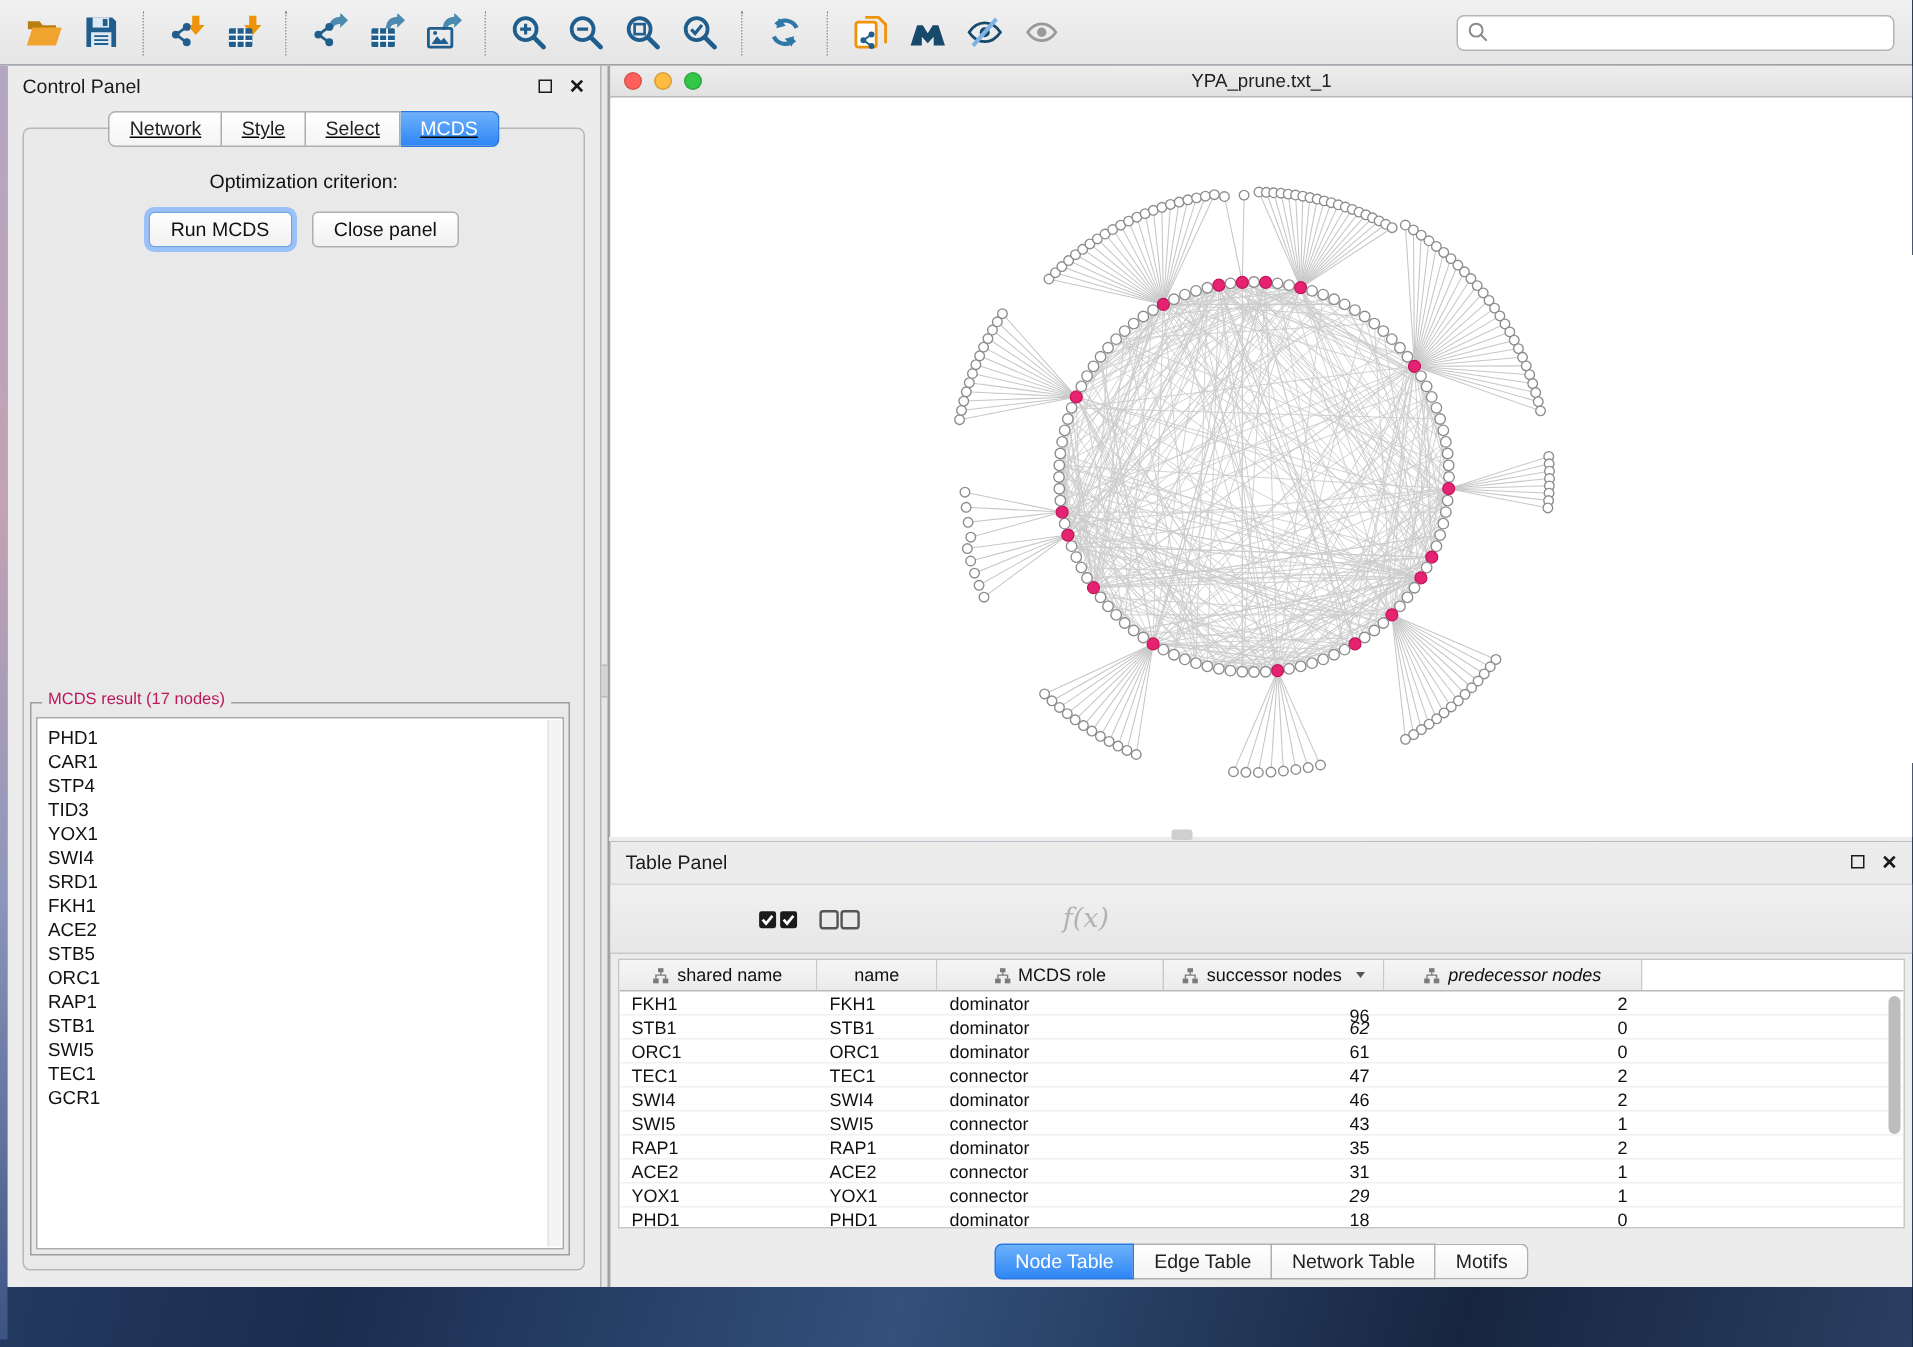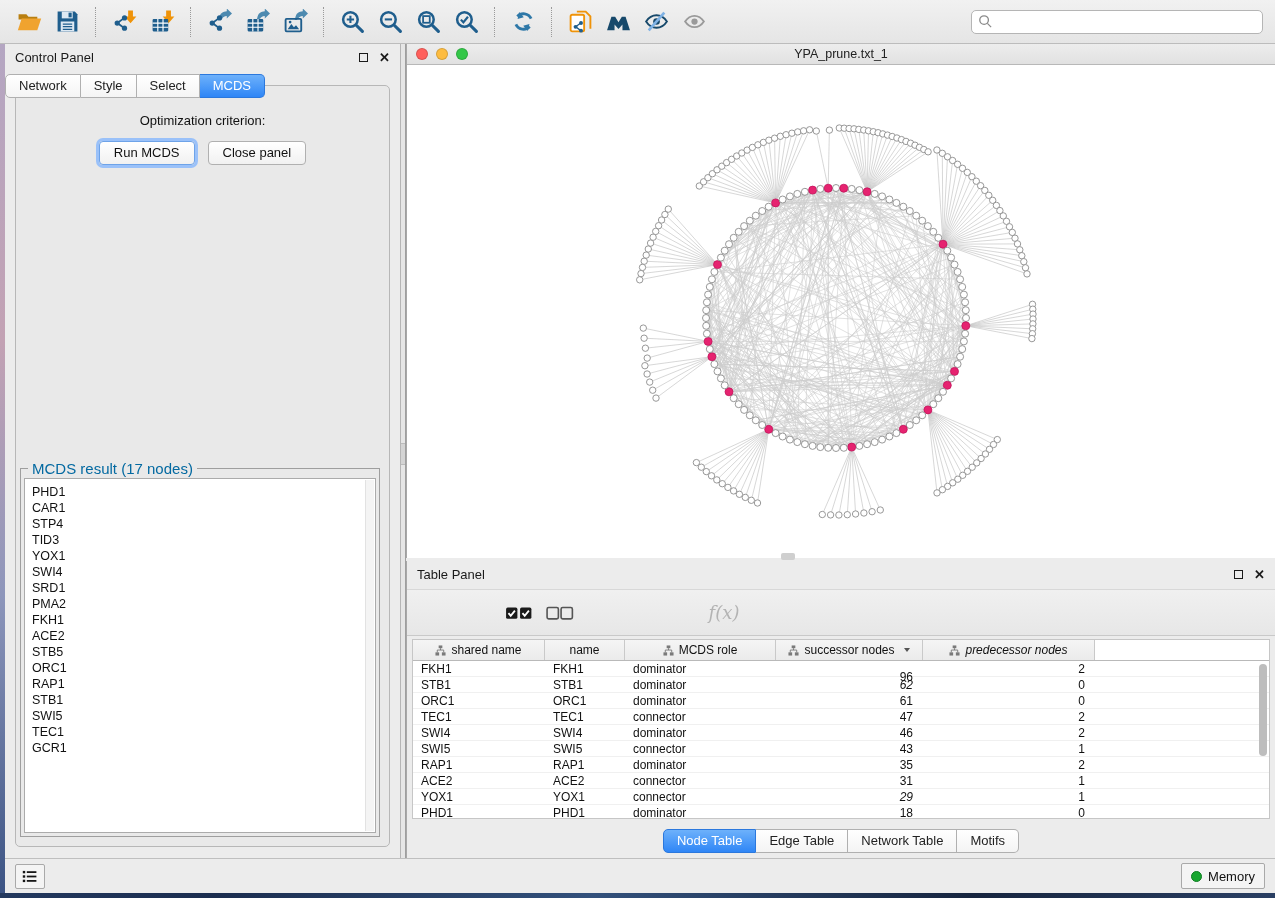--- a/index.html
+++ b/index.html
@@ -18,37 +18,37 @@
   .tb-sep{width:0;height:30px;border-left:1px dotted #9a9a9a;margin:0 9px;}
   .search-wrap{margin-left:auto;position:relative;width:292px;height:24px;margin-right:2px;}
   .search-input{width:100%;height:100%;border:1px solid #b5b5b5;border-radius:5px;padding:0 8px 0 27px;font-size:13px;background:#fff;outline:none;font-family:"Liberation Sans",sans-serif;}
   .search-icon{position:absolute;left:7px;top:4px;width:15px;height:15px;pointer-events:none;}
   
   .control-panel{position:absolute;left:5px;top:44px;width:395px;height:814px;background:#ececec;}
   .panel-header{height:26px;display:flex;align-items:center;padding:0 10px;font-size:13px;color:#1a1a1a;}
   .panel-ctl{margin-left:auto;display:flex;align-items:center;gap:11px;}
   .float-ic{width:9px;height:9px;border:1.5px solid #1a1a1a;display:inline-block;}
   .close-ic{font-size:13px;font-weight:700;color:#1a1a1a;line-height:9px;}
-  .cp-tabs{position:absolute;top:30px;left:0;right:0;display:flex;z-index:2;}
+  .cp-tabs{position:absolute;top:30px;left:0;right:0;display:flex;justify-content:center;z-index:2;text-decoration:underline;}
   .seg{font-size:13px;padding:3px 13px 4px;background:linear-gradient(#fff,#f4f4f4);border:1px solid #b0b0b0;border-left-width:0;color:#222;cursor:pointer;font-family:"Liberation Sans",sans-serif;}
   .seg:first-child{border-left-width:1px;border-radius:5px 0 0 5px;}
   .seg:last-child{border-radius:0 5px 5px 0;}
   .seg.active{background:linear-gradient(#6db1fb,#2f86f6);color:#fff;border-color:#2b78dd;}
   .cp-box{position:absolute;left:10px;right:10px;top:41px;bottom:11px;border:1px solid #b7b7b7;border-radius:5px;background:#e9e9e9;}
   .opt-label{margin-top:27px;text-align:center;font-size:13px;color:#111;}
   .selectbox{margin:9px auto 0;width:316px;height:24px;position:relative;background:#fff;border:1px solid #b3b3b3;border-radius:5px;font-size:13px;line-height:21px;padding-left:9px;color:#111;cursor:default;}
   .stepper{position:absolute;right:-1px;top:-1px;bottom:-1px;width:20px;border-radius:0 5px 5px 0;
     background:linear-gradient(#7bb7fd,#2f7ef2);display:flex;flex-direction:column;align-items:center;justify-content:center;gap:2px;}
   .tri-up{width:0;height:0;border-left:3.5px solid transparent;border-right:3.5px solid transparent;border-bottom:4.5px solid #fff;}
   .tri-down{width:0;height:0;border-left:3.5px solid transparent;border-right:3.5px solid transparent;border-top:4.5px solid #fff;}
   .btn-row{display:flex;justify-content:center;gap:13px;margin-top:13px;}
   .pbtn{font-size:13px;padding:3px 14px 4px;background:linear-gradient(#fff,#f1f1f1);border:1px solid #b0b0b0;border-radius:4px;color:#111;cursor:pointer;font-family:"Liberation Sans",sans-serif;}
   .pbtn.focused{box-shadow:0 0 0 3px rgba(120,175,255,.7);border-color:#6ea3e8;}
   .result-group{position:absolute;left:4px;right:9px;top:382px;bottom:9px;border:1px solid #9e9e9e;}
-  .result-legend{position:absolute;top:-9px;left:7px;background:#e9e9e9;padding:0 4px;font-size:15px;color:#0369a1;}
+  .result-legend{position:absolute;top:-9px;left:7px;background:#e9e9e9;padding:0 4px;font-size:11px;color:#be185d;}
   .result-list{position:absolute;left:3px;right:3px;top:9px;bottom:3px;background:#fff;border:1px solid #ababab;overflow:hidden;font-size:12.5px;line-height:16px;padding:5px 0 0 7px;color:#111;}
   .list-track{position:absolute;top:1px;bottom:1px;right:1px;width:9px;background:#f4f4f4;border-left:1px solid #e2e2e2;}
   
   .v-splitter{position:absolute;left:400px;top:44px;width:6px;height:814px;background:#e6e6e6;border-left:1px solid #b5b5b5;border-right:1px solid #9e9e9e;cursor:col-resize;}
   .v-handle{position:absolute;top:399px;left:0;right:0;height:22px;background:#d4d4d4;border-top:1px solid #bbb;border-bottom:1px solid #bbb;}
   .h-splitter{position:absolute;left:406px;top:558px;width:869px;height:3px;background:#ececec;cursor:row-resize;}
   .h-handle{position:absolute;left:375px;top:-5px;width:14px;height:7px;background:#cfcfcf;border-radius:2px;}
   
   .network-pane{position:absolute;left:406px;top:44px;width:869px;height:514px;background:#fff;border-left:1px solid #a8a8a8;}
   .net-titlebar{height:21px;background:linear-gradient(#ededed,#e1e1e1);border-bottom:1px solid #b8b8b8;position:relative;display:flex;align-items:center;justify-content:center;font-size:12.5px;color:#222;}
@@ -291,21 +291,20 @@
         <span class="result-legend">MCDS result (17 nodes)</span>
         <div class="result-list" id="mcds-list">
           <div class="list-track"></div>
         <div>PHD1</div>
             <div>CAR1</div>
             <div>STP4</div>
             <div>TID3</div>
             <div>YOX1</div>
             <div>SWI4</div>
             <div>SRD1</div>
-            <div>PMA2</div>
             <div>FKH1</div>
             <div>ACE2</div>
             <div>STB5</div>
             <div>ORC1</div>
             <div>RAP1</div>
             <div>STB1</div>
             <div>SWI5</div>
             <div>TEC1</div>
             <div>GCR1</div>
           </div>
@@ -1318,31 +1317,13 @@
         </div>
     </div>
     <div class="tp-tabs" id="tp-tabs">
         <button class="seg active">Node Table</button>
         <button class="seg">Edge Table</button>
         <button class="seg">Network Table</button>
         <button class="seg">Motifs</button>
       </div>
   </div>
 
-  <div class="status-bar">
-    <button class="list-btn">
-      <svg width="18" height="15" viewBox="0 0 20 16">
-        <g fill="#141414">
-          <rect x="1" y="1" width="3" height="3"></rect>
-            <rect x="6" y="1.4" width="12" height="2.2"></rect>
-          <rect x="1" y="6.5" width="3" height="3"></rect>
-            <rect x="6" y="6.9" width="12" height="2.2"></rect>
-          <rect x="1" y="12" width="3" height="3"></rect>
-            <rect x="6" y="12.4" width="12" height="2.2"></rect>
-        </g>
-      </svg>
-    </button>
-    <button class="memory-btn">
-      <span class="mem-dot"></span>
-      <span>Memory</span>
-    </button>
-  </div>
 </div>
 
 </body></html>

